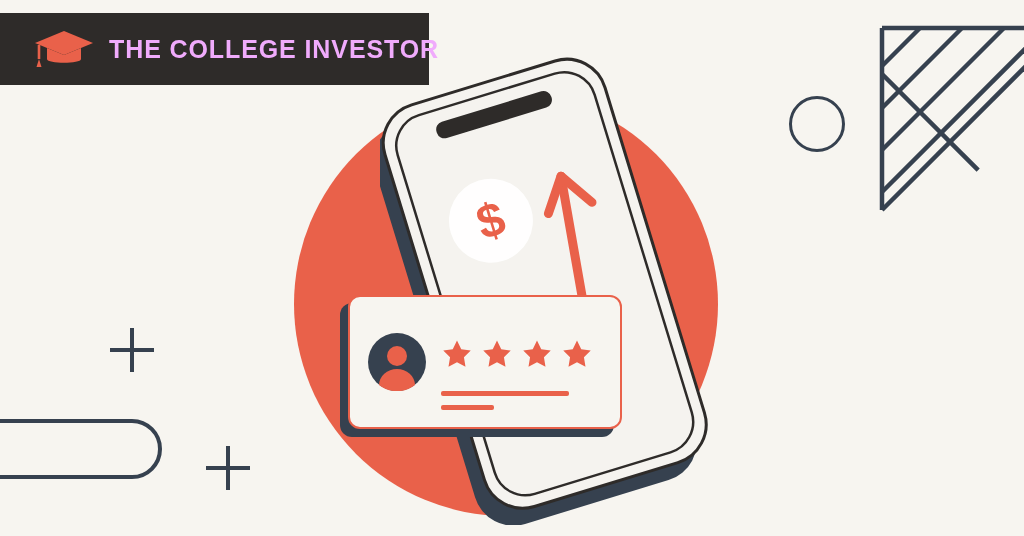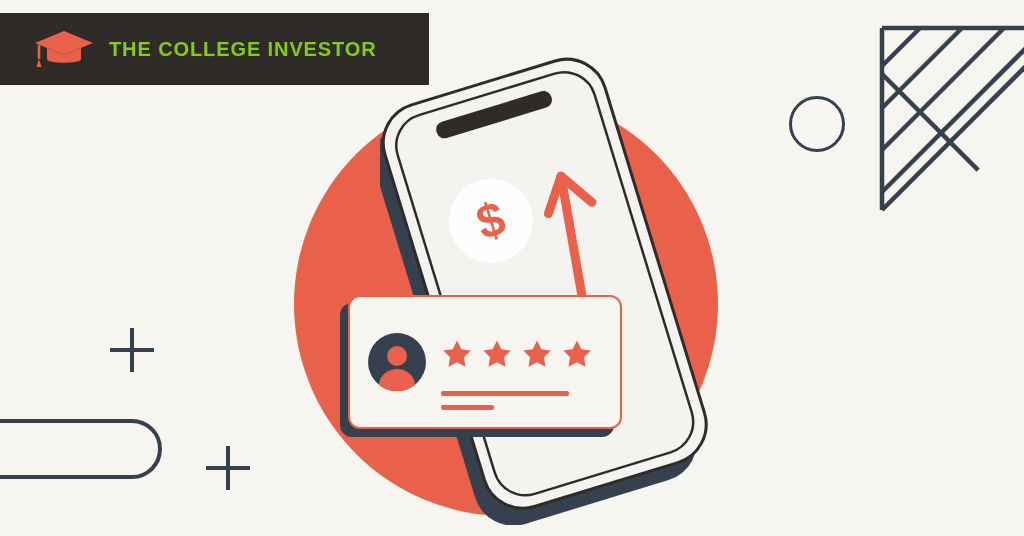--- a/index.html
+++ b/index.html
@@ -10,21 +10,21 @@
   }
   #stage{position:relative;width:1024px;height:536px;overflow:hidden;background:#F7F5F0;}
 
   
   .brand-bar{
     position:absolute;left:0;top:13px;width:429px;height:72px;
     background:#2E2B29;display:flex;align-items:center;gap:14px;
     padding-left:33px;box-sizing:border-box;
   }
   .brand-title{
-    color:#84cc16;font-size:20px;font-weight:bold;letter-spacing:.9px;
+    color:#f0abfc;font-size:25px;font-weight:bold;letter-spacing:.9px;
     white-space:nowrap;line-height:1;
   }
   .cap-icon{width:62px;height:40px;flex:0 0 auto;}
 
   
   .disc{
     position:absolute;left:294px;top:92px;width:424px;height:424px;
     border-radius:50%;background:#E9614A;
   }
 

